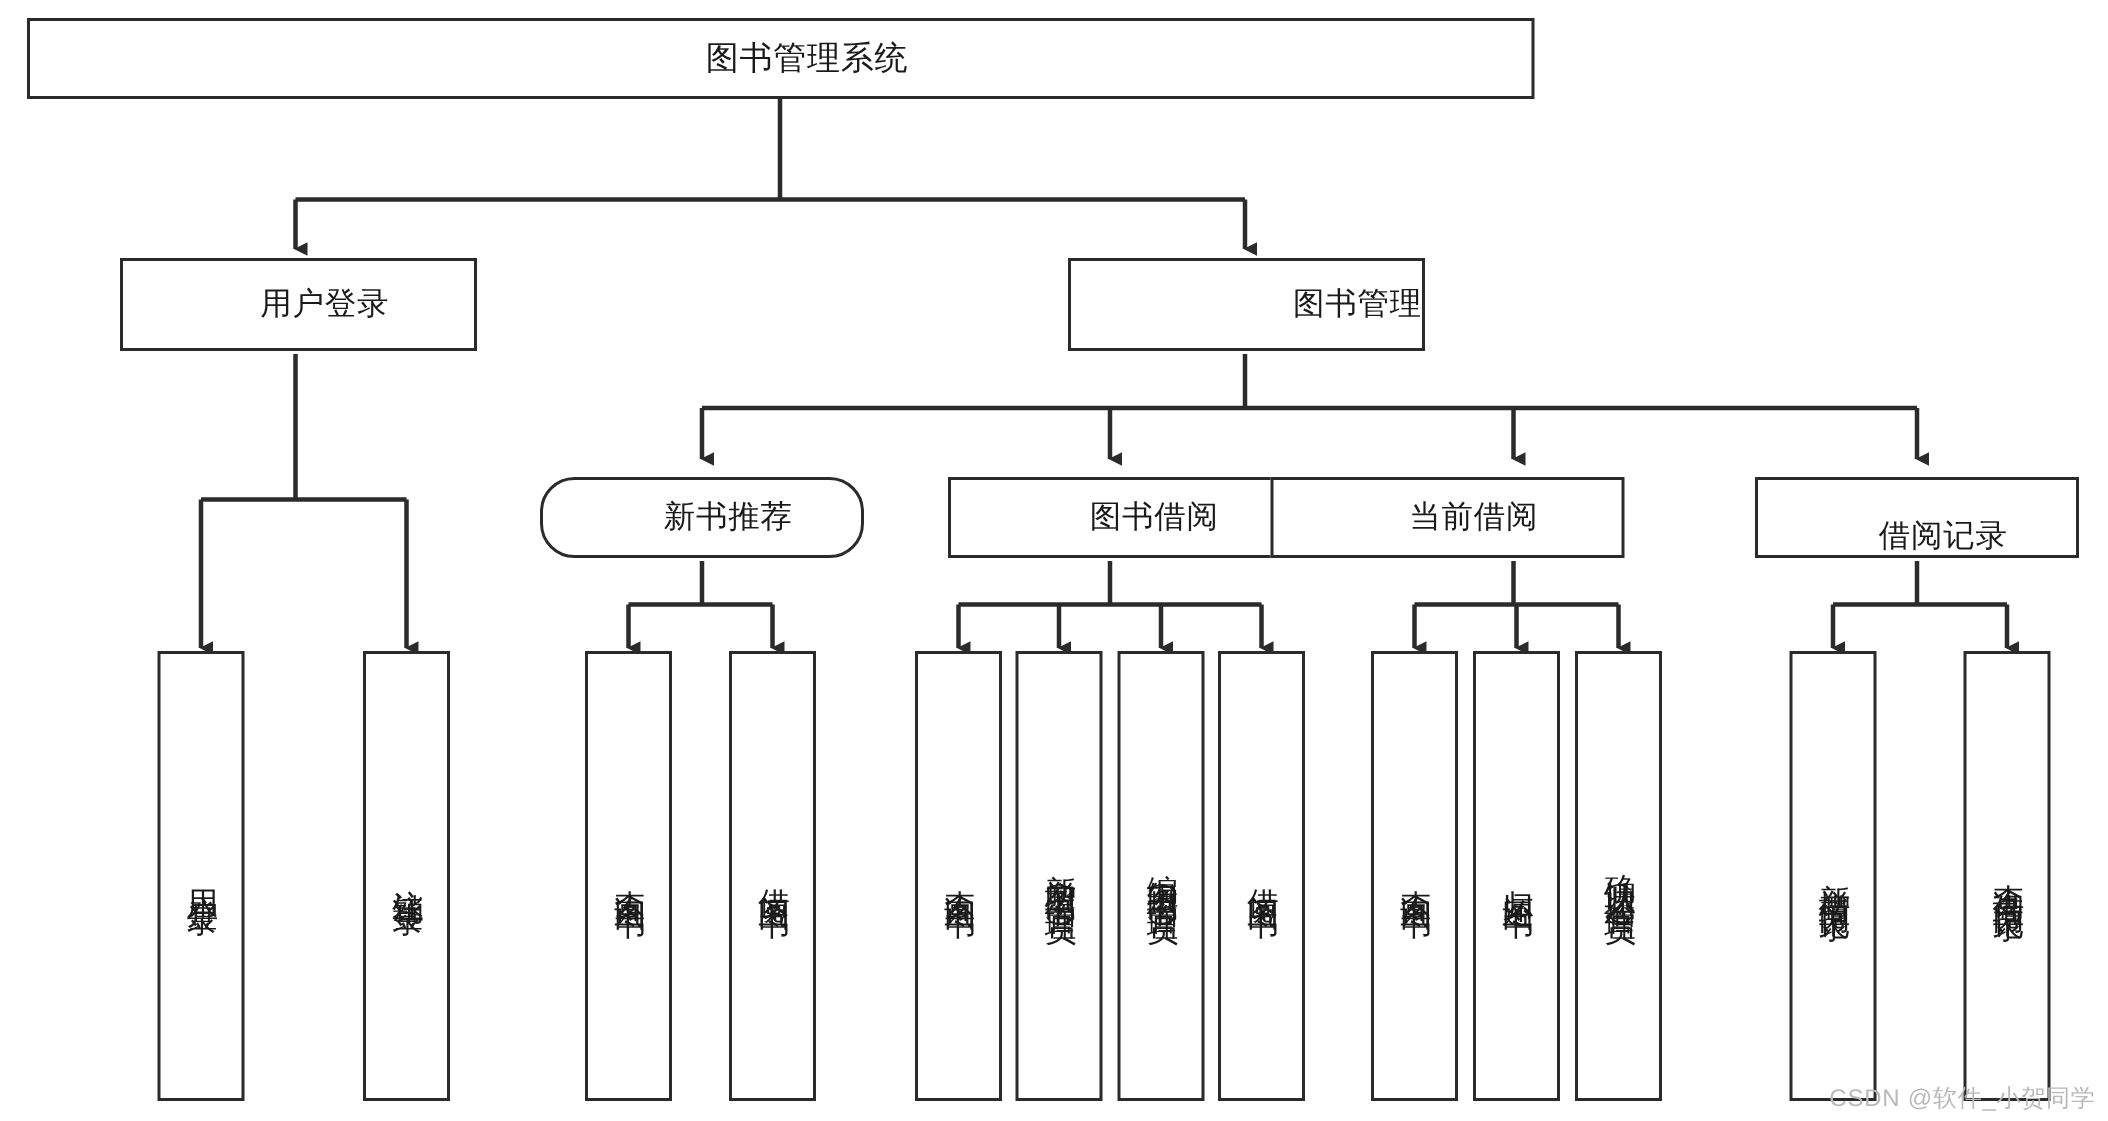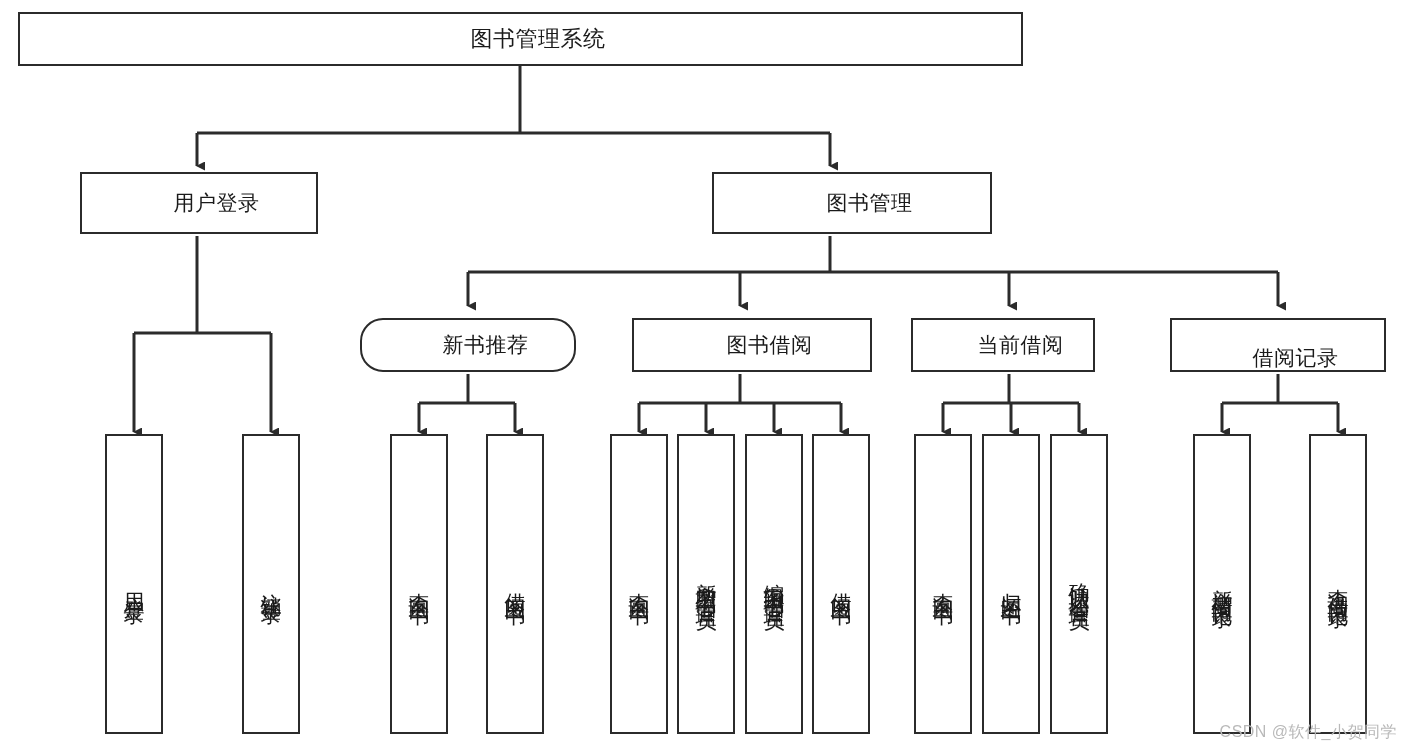--- a/index.html
+++ b/index.html
@@ -125,31 +125,31 @@
     </g>
   </svg>
 
   <div class="node horiz root" style="left:18px; top:12px; width:1005px; height:54px;">
     <span>图书管理系统</span>
   </div>
 
   <div class="node horiz" style="left:80px; top:172px; width:238px; height:62px;">
     <span>用户登录</span>
   </div>
-  <div class="node horiz" style="left:712px; top:172px; width:280px; height:62px;">
+  <div class="node horiz" style="left:712px; top:172px; width:238px; height:62px;justify-content:flex-end;">
     <span>图书管理</span>
   </div>
 
   <div class="node horiz" style="left:360px; top:318px; width:216px; height:54px;border-radius:23px;">
     <span>新书推荐</span>
   </div>
   <div class="node horiz" style="left:632px; top:318px; width:240px; height:54px;">
     <span>图书借阅</span>
   </div>
-  <div class="node horiz" style="left:911px; top:318px; width:184px; height:54px;">
+  <div class="node horiz" style="left:847px; top:318px; width:236px; height:54px;">
     <span>当前借阅</span>
   </div>
   <div class="node horiz" style="left:1170px; top:318px; width:216px; height:54px;align-items:flex-end;">
     <span>借阅记录</span>
   </div>
 
   <div class="node vert" style="left:105px; top:434px; width:58px; height:300px;">
     <span>用户登录</span>
   </div>
   <div class="node vert" style="left:242px; top:434px; width:58px; height:300px;">

